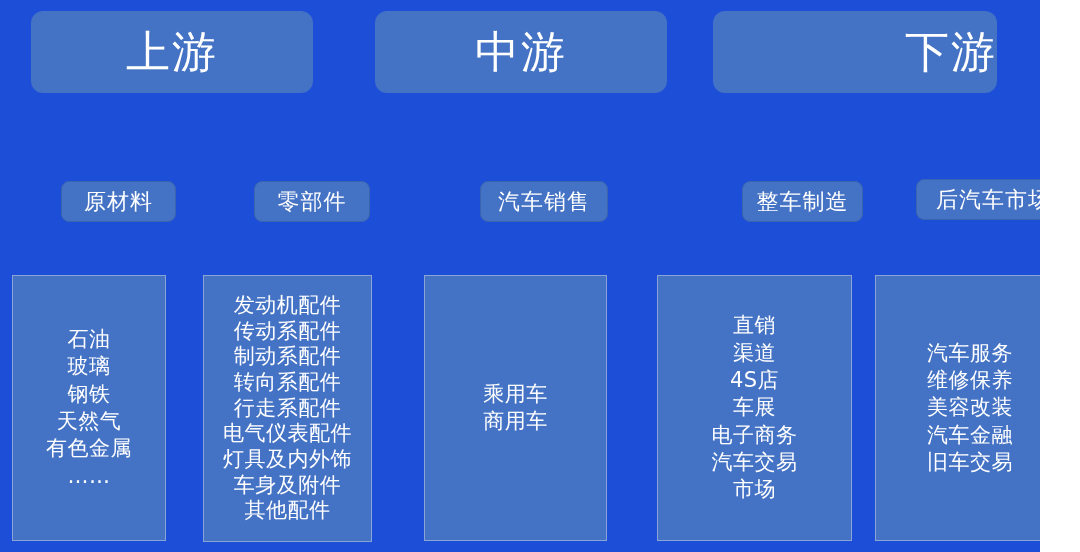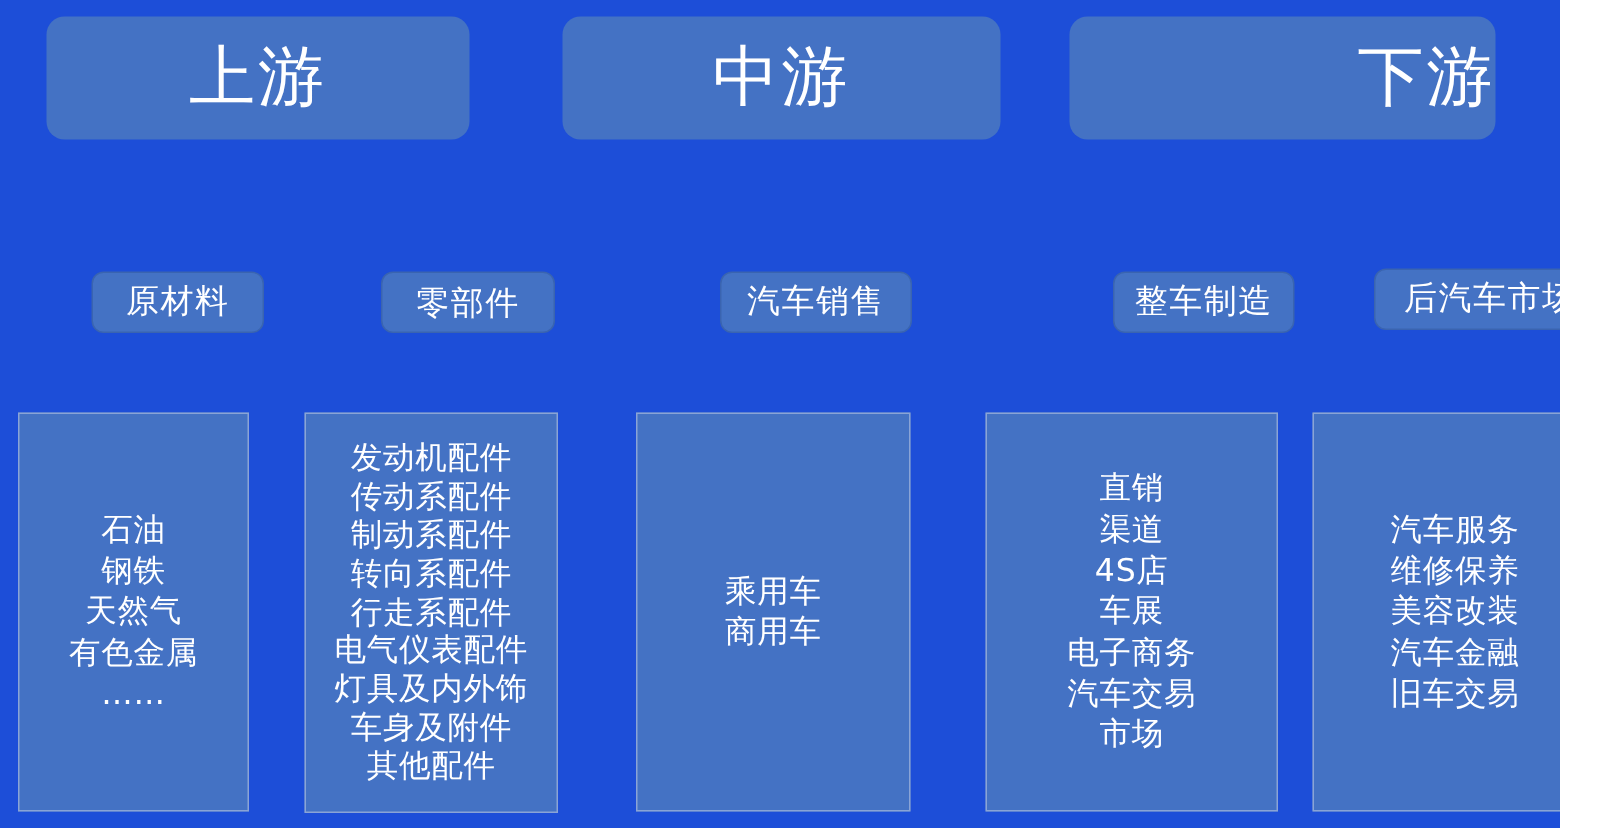--- a/index.html
+++ b/index.html
@@ -90,39 +90,40 @@
   </div>
 
   <div class="tier-box" style="left:713px; top:11px; width:284px; height:82px;justify-content:flex-end;">
     <span>下游</span>
   </div>
 
   <div class="stage-label" style="left:33px; top:181px; width:115px; height:41px;">
     <span>原材料</span>
   </div>
 
-  <div class="stage-label" style="left:226px; top:181px; width:116px; height:41px;font-family:Liberation Serif, serif;">
+  <div class="stage-label" style="left:226px; top:181px; width:116px; height:41px;">
     <span>零部件</span>
   </div>
 
   <div class="stage-label" style="left:452px; top:181px; width:128px; height:41px;">
     <span>汽车销售</span>
   </div>
 
   <div class="stage-label" style="left:714px; top:181px; width:121px; height:41px;">
     <span>整车制造</span>
   </div>
 
   <div class="stage-label" style="left:888px; top:179px; width:155px; height:41px;">
     <span>后汽车市场</span>
   </div>
 
   <div class="content-box" style="left:12px; top:275px; width:154px; height:266px;">
     <div class="content-list">
       <span class="item">石油</span>
+      <span class="item">玻璃</span>
       <span class="item">钢铁</span>
       <span class="item">天然气</span>
       <span class="item">有色金属</span>
       <span class="item">……</span>
     </div>
   </div>
 
   <div class="content-box" style="left:203px; top:275px; width:169px; height:267px;">
     <div class="content-list tight">
       <span class="item">发动机配件</span>

